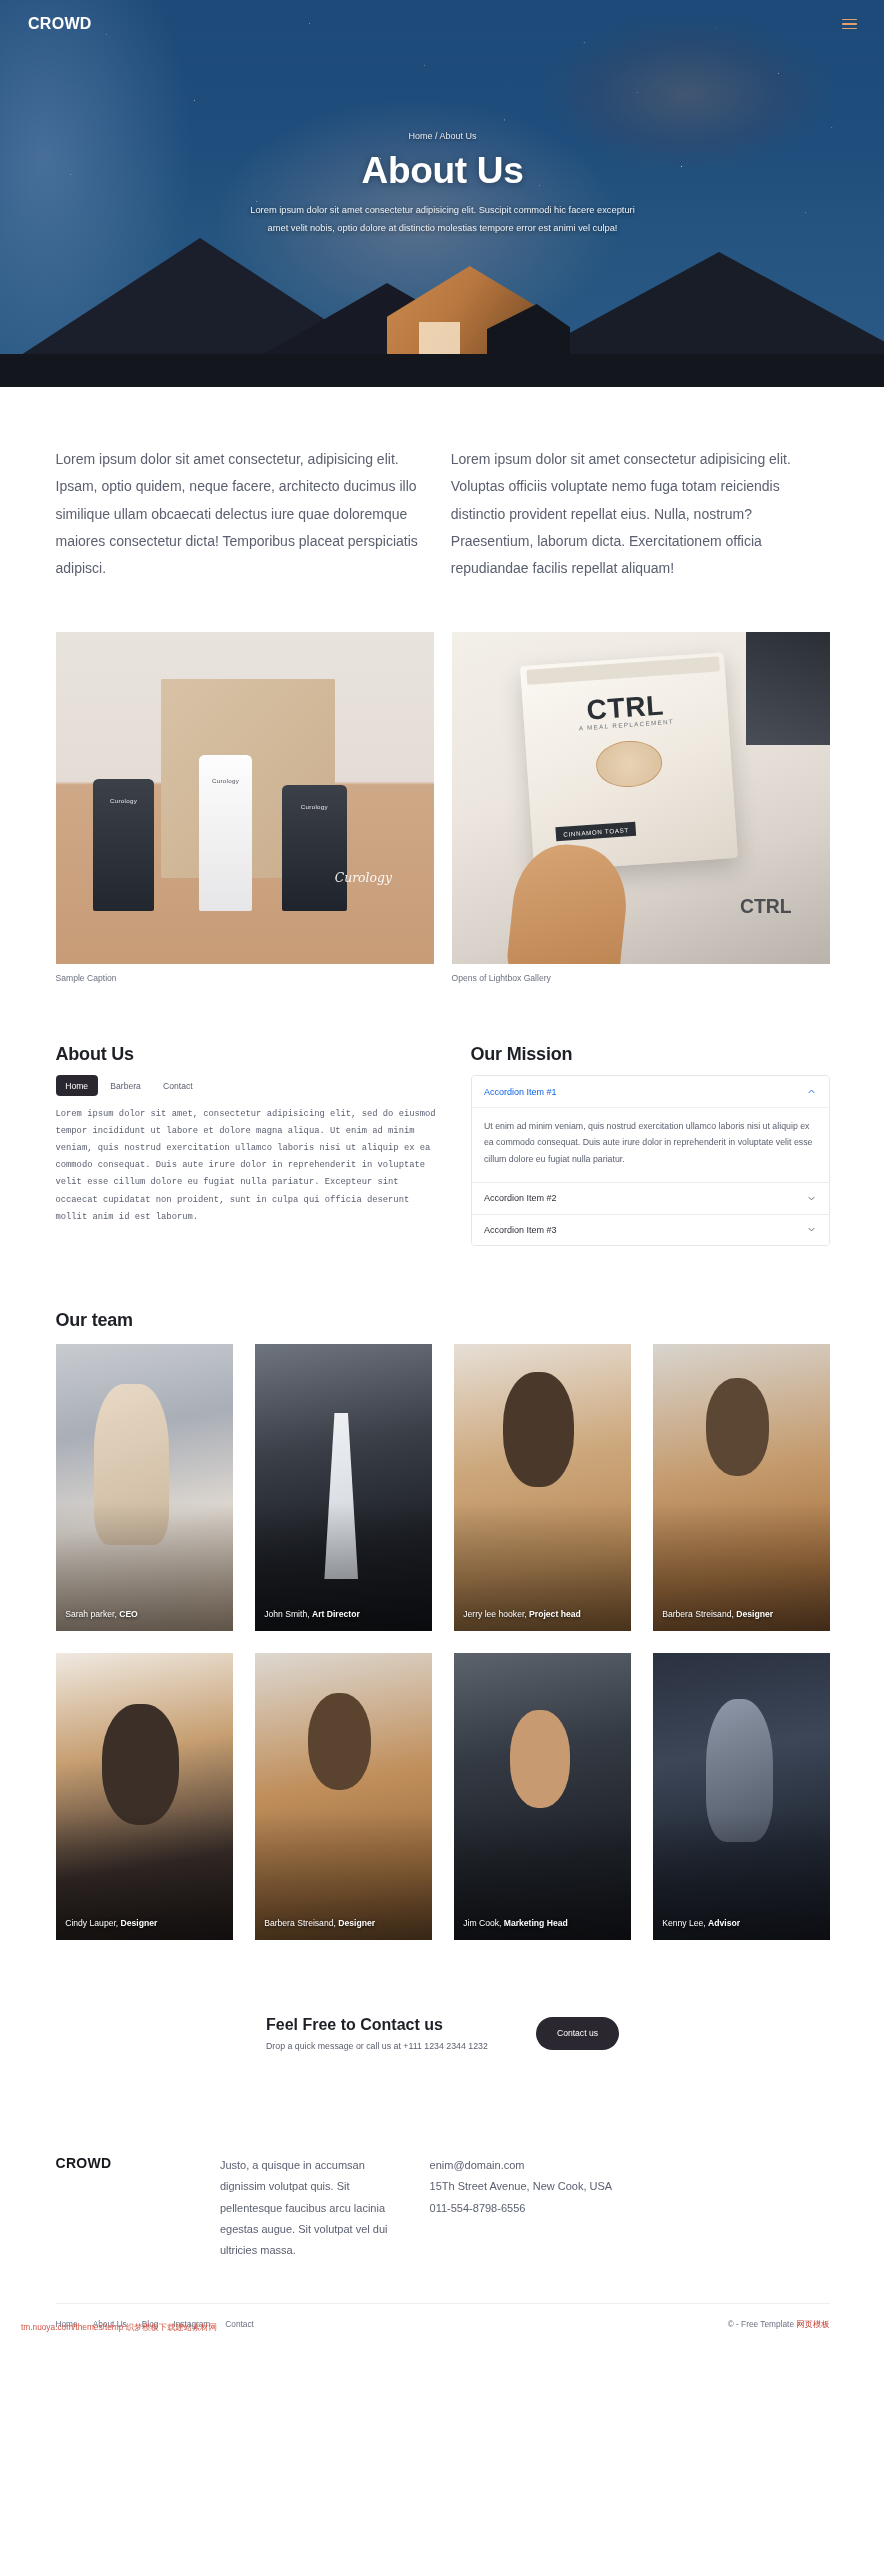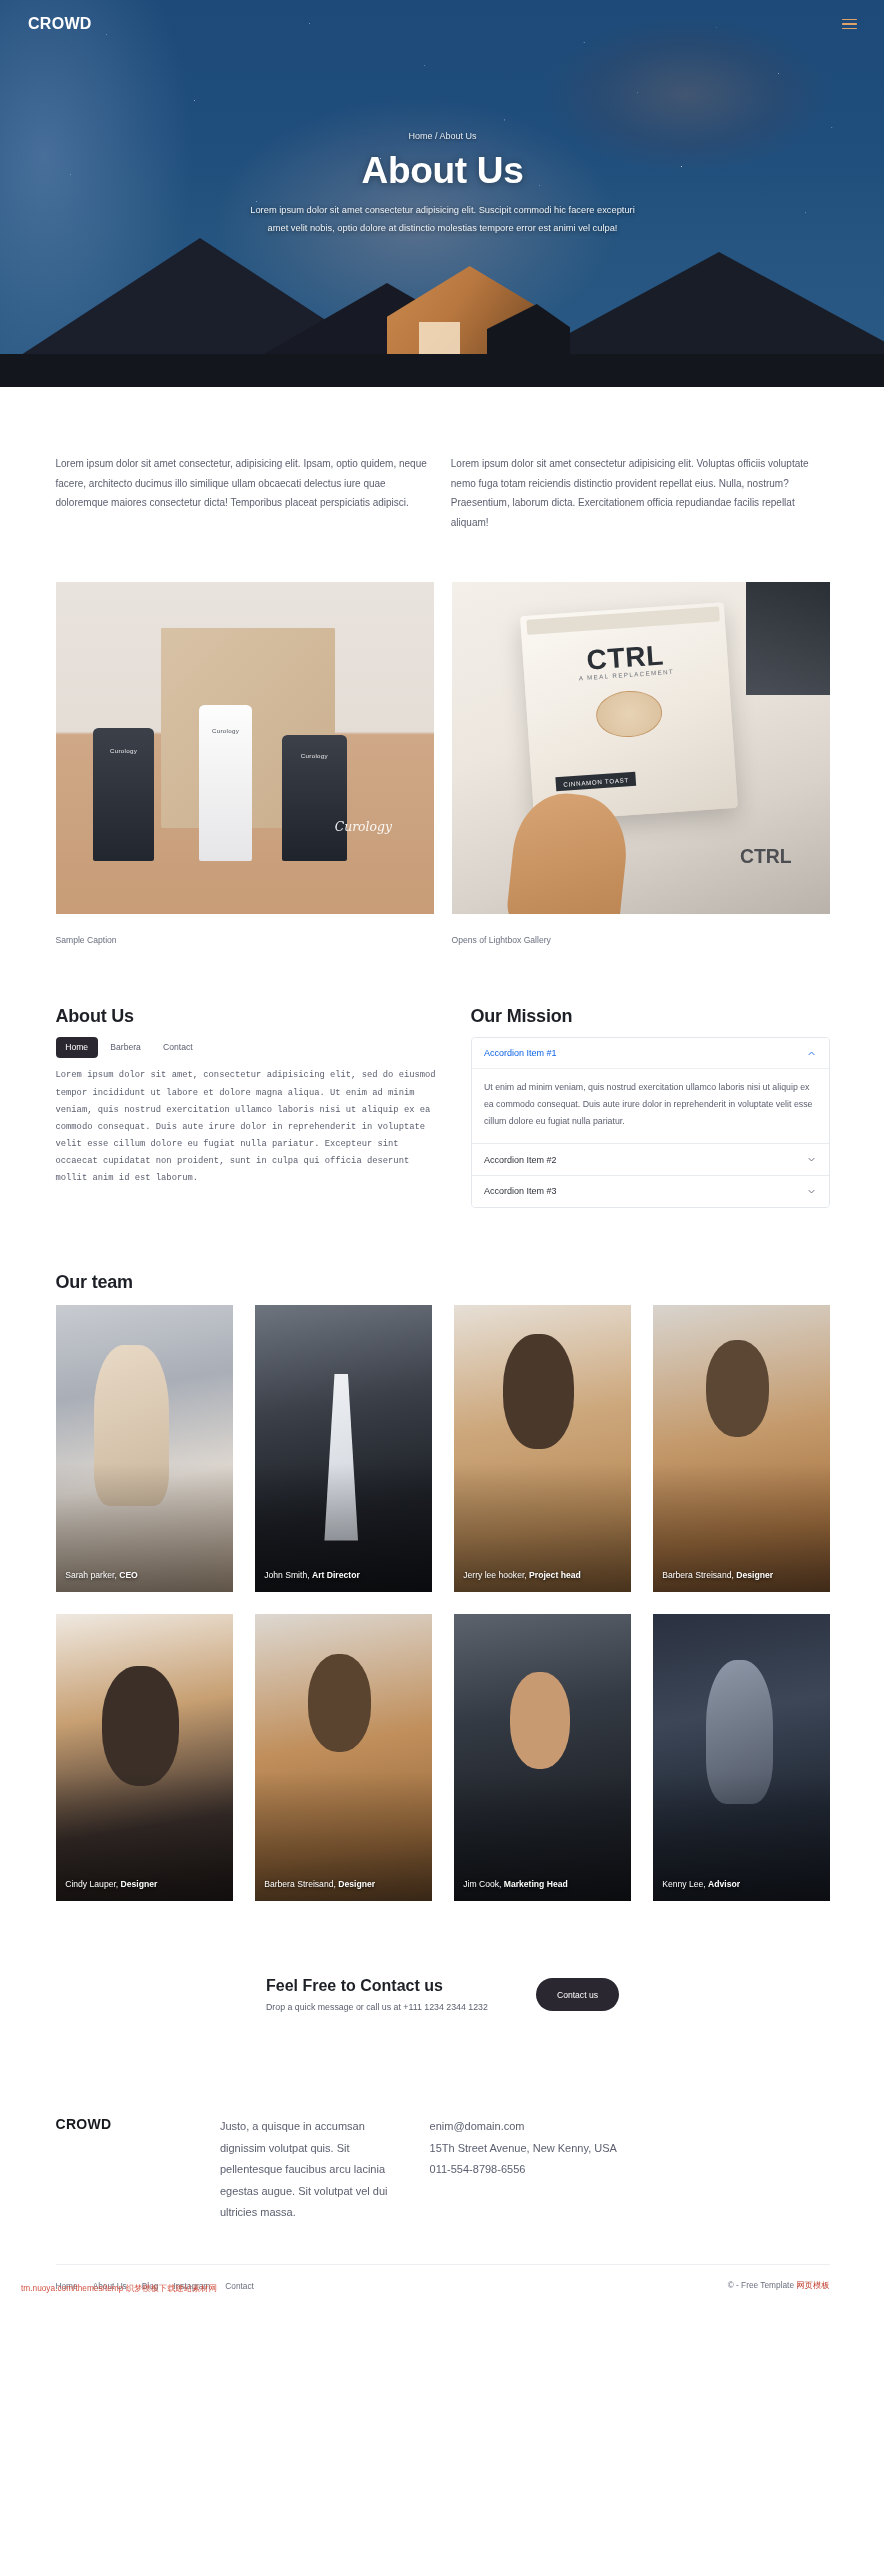--- a/index.html
+++ b/index.html
@@ -155,24 +155,23 @@
   .container { width: 774px; margin: 0 auto; }
 
   
   .intro {
     padding: 59px 0 0;
   }
   .intro-grid {
     display: grid; grid-template-columns: 1fr 1fr; gap: 16.6px;
   }
   .intro-grid p {
-    font-size: 10px;
+    font-size: 14px;
     line-height: 1.95;
     color: #5b6070;
-    margin-top: 8px;
   }
 
   
   .gallery {
     padding: 50px 0 0;
     display: grid; grid-template-columns: 1fr 1fr; gap: 18px;
   }
   .gal-card { display: flex; flex-direction: column; }
   .gal-img {
     width: 100%; height: 332px; position: relative; overflow: hidden;
@@ -245,21 +244,21 @@
   }
   .ctrl-echo {
     position: absolute; right: 10%; bottom: 14%;
     font-size: 19.4px; font-weight: 700; color: #2d3138; opacity: .8;
   }
   .ctrl-corner {
     position: absolute; right: 0; top: 0; width: 22%; height: 34%;
     background: linear-gradient(200deg, #2a2e35, #4a4f57);
   }
   .caption {
-    font-size: 8.6px; color: #6b7080; padding-top: 21px;
+    font-size: 8.6px; color: #6b7080; padding-top: 9px;
   }
 
   
   .split {
     padding: 61px 0 0;
     display: grid; grid-template-columns: 387px 1fr; gap: 28px;
   }
   .sec-title {
     font-size: 18px; font-weight: 700; color: #1d2026;
     letter-spacing: -0.2px; margin-bottom: 9.7px;
@@ -595,21 +594,21 @@
   <footer class="container footer">
     <div class="footer-grid">
       <div class="footer-col">
         <div class="footer-logo">CROWD</div>
       </div>
       <div class="footer-col">
         <p>Justo, a quisque in accumsan dignissim volutpat quis. Sit pellentesque faucibus arcu lacinia egestas augue. Sit volutpat vel dui ultricies massa.</p>
       </div>
       <div class="footer-col">
         <a href="#">enim@domain.com</a>
-        <p>15Th Street Avenue, New Kenny, USA</p>
+        <p>15Th Street Avenue, New Cook, USA</p>
         <p>011-554-8798-6556</p>
       </div>
       <div class="footer-col"></div>
     </div>
 
     <div class="footer-bottom">
       <nav class="footer-links">
         <a href="#">Home</a>
         <a href="#">About Us</a>
         <a href="#">Blog</a>

